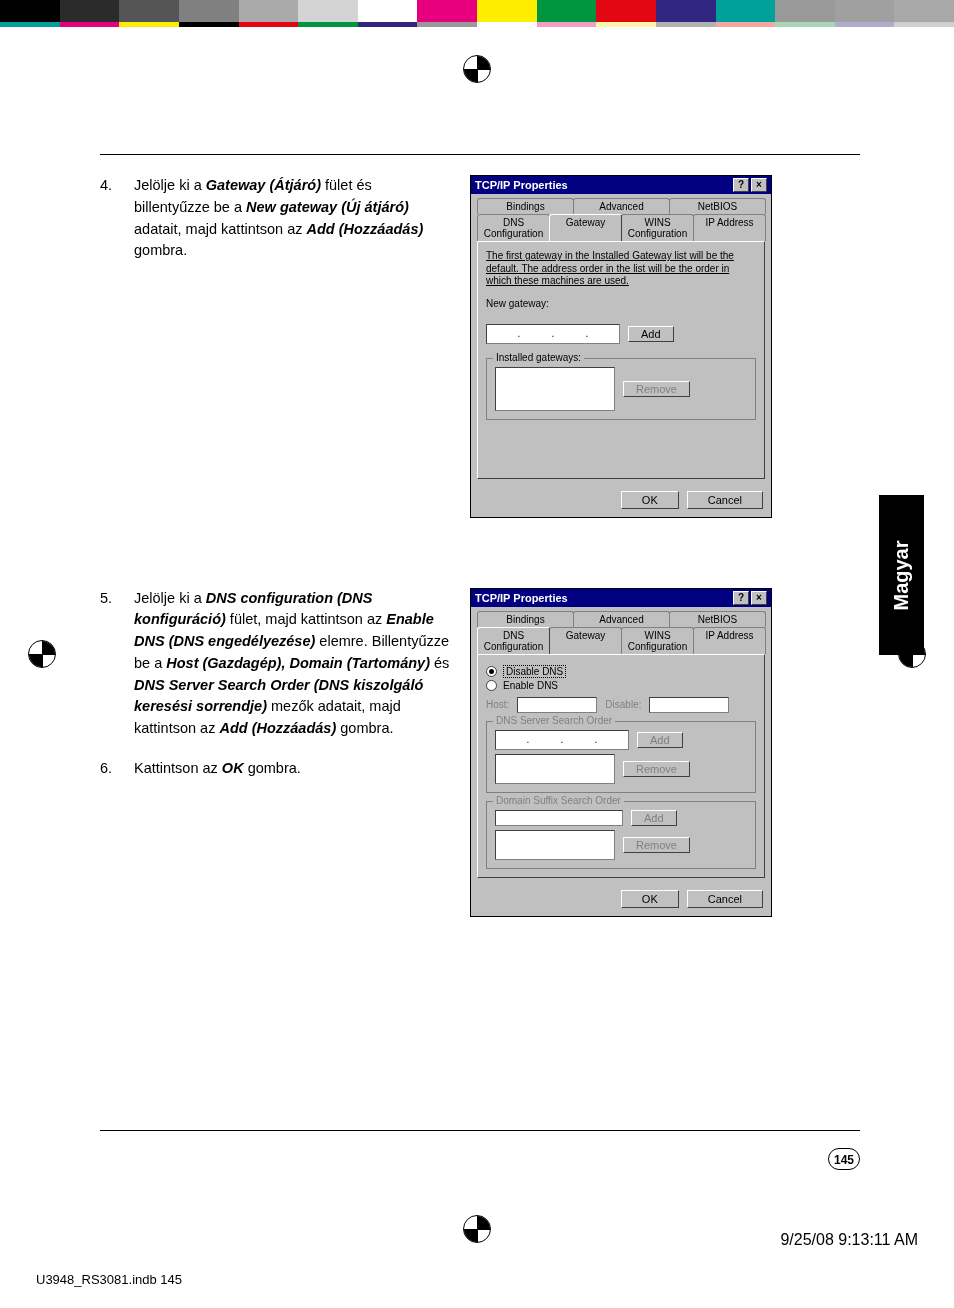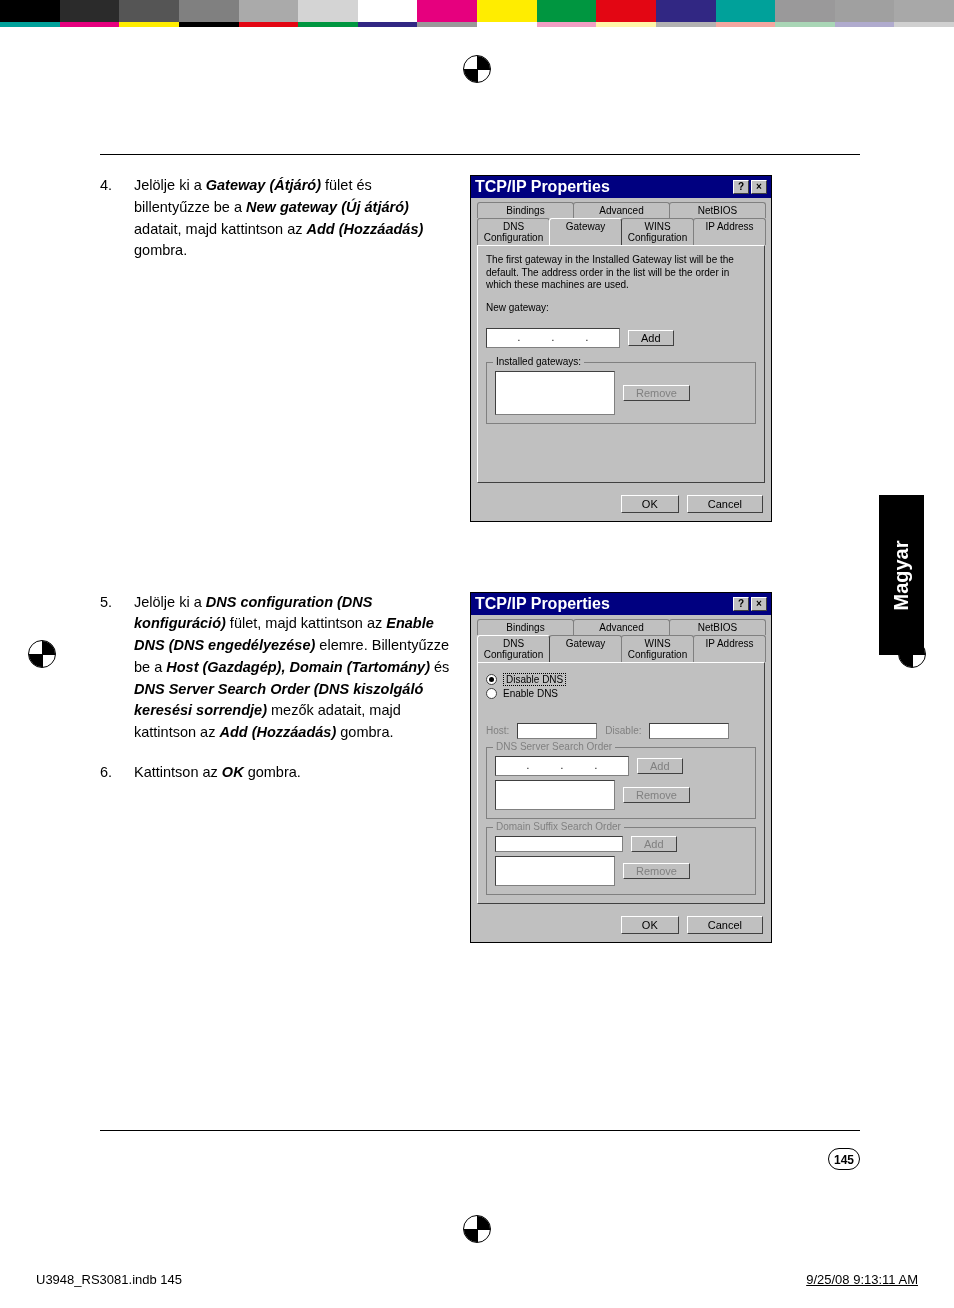--- a/index.html
+++ b/index.html
@@ -100,21 +100,21 @@
     font-size: 10px;
   }
   .dlg-titlebar {
     background: #000080;
     color: #fff;
     font-weight: bold;
     padding: 2px 4px;
     display: flex;
     align-items: center;
   }
-  .dlg-titlebar .title { flex: 1; font-size: 16px; }
+  .dlg-titlebar .title { flex: 1; font-size: 11px; }
   .dlg-titlebar .btn {
     width: 16px; height: 14px;
     background: #c0c0c0;
     color: #000;
     border: 1px solid #fff;
     border-right-color: #404040; border-bottom-color:#404040;
     margin-left: 2px;
     font-size: 10px;
     text-align: center;
     line-height: 12px;
@@ -137,21 +137,21 @@
   .tab.back { background: #c0c0c0; }
   .tab.active { background: #c0c0c0; position: relative; z-index: 2; border-color:#fff #404040 #c0c0c0 #fff; }
   .dlg-body {
     margin: 0 6px 6px 6px;
     border: 1px solid #fff;
     border-top-color:#fff; border-left-color:#fff;
     border-right-color:#404040; border-bottom-color:#404040;
     background: #c0c0c0;
     padding: 8px;
   }
-  .info-text { font-size: 10px; margin-bottom: 10px; line-height:1.25; }
+  .info-text { font-size: 10px; margin-bottom: 10px; line-height:1.25;text-decoration:underline; }
   .field-label { font-size: 10px; margin: 8px 0 15px 0; }
   .ip-input {
     display: inline-flex;
     background: #fff;
     border: 1px solid #808080;
     border-top-color:#404040; border-left-color:#404040;
     padding: 1px;
   }
   .ip-input span {
     width: 28px; height: 16px; text-align: center;
@@ -254,23 +254,22 @@
     font-weight: bold;
     line-height: 22px;
   }
   .footer-left {
     position: absolute;
     top: 1272px; left: 36px;
     font-size: 13px;
   }
   .footer-right {
     position: absolute;
-    top: 1272px; right: 36px;
-    font-size: 13px;
-    text-decoration: underline;
+    top: 1231px; right: 36px;
+    font-size: 16px;
   }
 </style>
 </head>
 <body>
 
 <div class="color-bar" id="cb1">
     <div style="background: rgb(0, 0, 0);"></div>
     <div style="background: rgb(43, 43, 43);"></div>
     <div style="background: rgb(85, 85, 85);"></div>
     <div style="background: rgb(128, 128, 128);"></div>
@@ -423,21 +422,21 @@
       </div>
       <div class="dlg-body">
         <div class="radio-row">
           <span class="radio sel"></span>
           <span class="dotted-sel">Disable DNS</span>
         </div>
         <div class="radio-row">
           <span class="radio"></span>
           <span>Enable DNS</span>
         </div>
-        <div class="row-flex" style="margin-top:24px;gap:8px;">
+        <div class="row-flex" style="margin-top:6px;gap:8px;">
           <span class="lbl-dis">Host:</span>
           <div class="text-input" style="width:80px;"></div>
           <span class="lbl-dis">Disable:</span>
           <div class="text-input" style="width:80px;"></div>
         </div>
         <div class="group">
           <div class="group-label lbl-dis">DNS Server Search Order</div>
           <div class="row-flex" style="margin-bottom:4px;">
             <div class="ip-input">
               <span></span>

